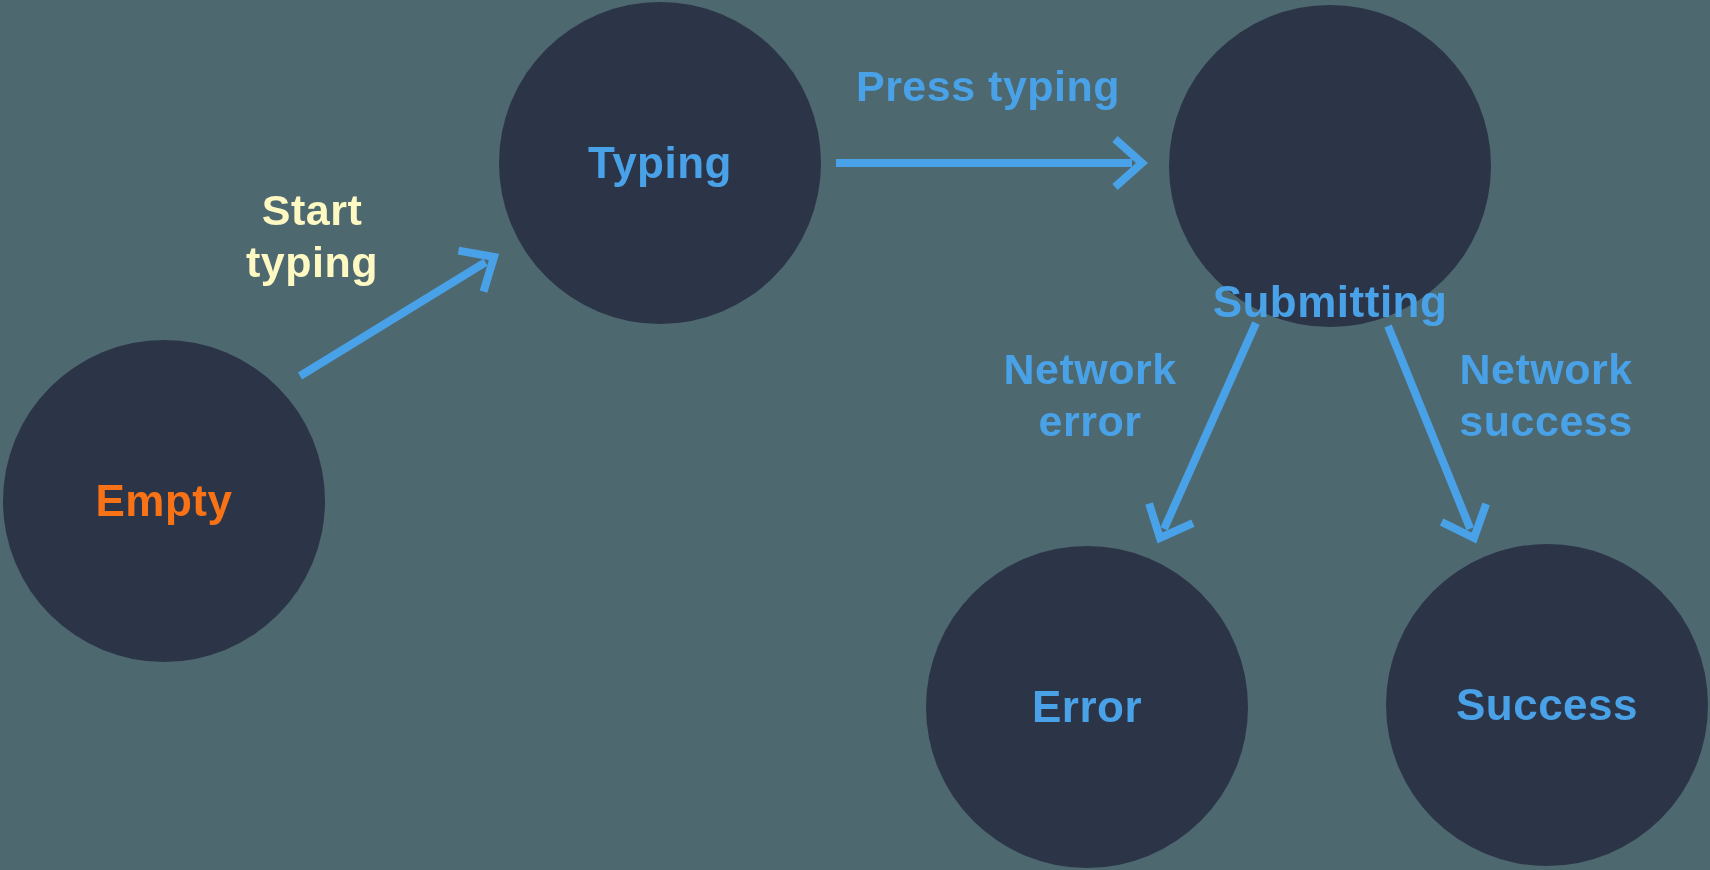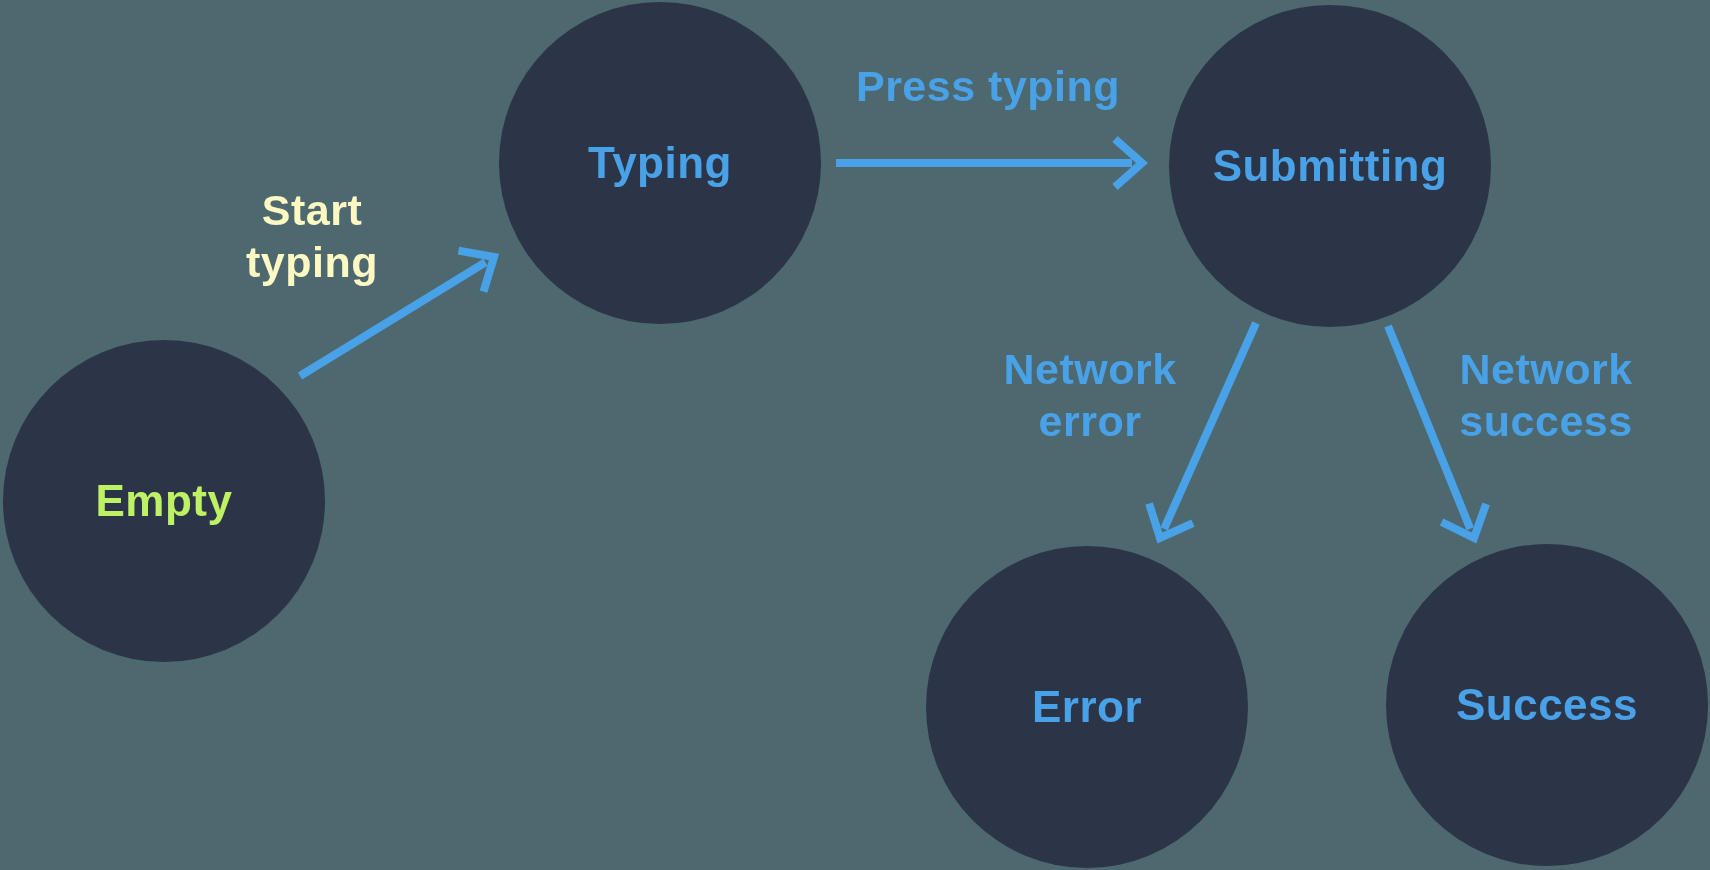--- a/index.html
+++ b/index.html
@@ -63,27 +63,27 @@
       <g>
         <line x1="1256" y1="323" x2="1164.0771407609168" y2="528.8689035041967" stroke="#49A1E7" stroke-width="8" stroke-linecap="butt" stroke-linejoin="miter"></line>
         <polyline points="1149.0936484645474,503.56090163513085 1160,538 1192.9229116444033,523.1311772875315" fill="none" stroke="#49A1E7" stroke-width="8" stroke-linecap="butt" stroke-linejoin="miter"></polyline>
       </g>
       <g>
         <line x1="1388" y1="326" x2="1470.2409197947768" y2="528.7334301917754" stroke="#49A1E7" stroke-width="8" stroke-linecap="butt" stroke-linejoin="miter"></line>
         <polyline points="1441.6107159061585,522.0020540103293 1474,538 1486.0902509856364,503.95846902525807" fill="none" stroke="#49A1E7" stroke-width="8" stroke-linecap="butt" stroke-linejoin="miter"></polyline>
       </g>
     </svg>
 
-  <div class="node" style="left: 3px; top: 340px; width: 322px; height: 322px; background: rgb(44, 53, 71); color: #bef264;">
+  <div class="node" style="left: 3px; top: 340px; width: 322px; height: 322px; background: rgb(44, 53, 71); color: #f97316;">
     <span class="node-label">Empty</span>
   </div>
   <div class="node" style="left: 499px; top: 2px; width: 322px; height: 322px; background: rgb(44, 53, 71); color: rgb(73, 161, 231);">
     <span class="node-label">Typing</span>
   </div>
-  <div class="node" style="left: 1169px; top: 5px; width: 322px; height: 322px; background: rgb(44, 53, 71); color: rgb(73, 161, 231);">
+  <div class="node" style="left: 1169px; top: 5px; width: 322px; height: 322px; background: rgb(44, 53, 71); color: rgb(73, 161, 231); align-items: flex-end;">
     <span class="node-label">Submitting</span>
   </div>
   <div class="node" style="left: 926px; top: 546px; width: 322px; height: 322px; background: rgb(44, 53, 71); color: rgb(73, 161, 231);">
     <span class="node-label">Error</span>
   </div>
   <div class="node" style="left: 1386px; top: 544px; width: 322px; height: 322px; background: rgb(44, 53, 71); color: rgb(73, 161, 231);">
     <span class="node-label">Success</span>
   </div>
 
   <div class="edge-label" style="left: 312px; top: 237px; color: #fef9c3;">Start

